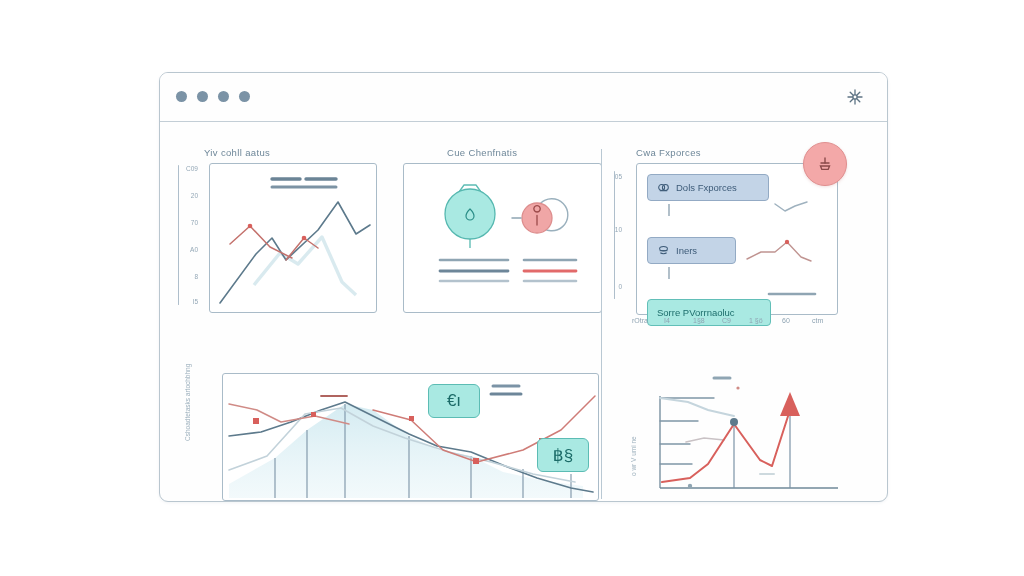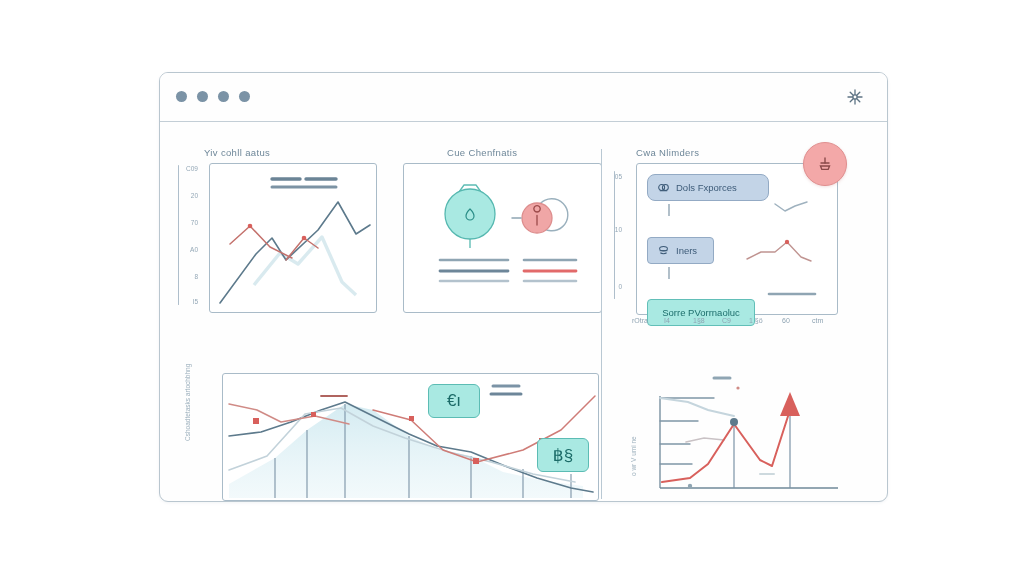--- a/index.html
+++ b/index.html
@@ -167,21 +167,21 @@
           <line x1="36" y1="117" x2="104" y2="117" stroke="#b3c2cd" stroke-width="2.6"></line>
           <line x1="120" y1="96" x2="172" y2="96" stroke="#8fa5b3" stroke-width="2.6"></line>
           <line x1="120" y1="107" x2="172" y2="107" stroke="#e26a6a" stroke-width="2.8"></line>
           <line x1="120" y1="117" x2="172" y2="117" stroke="#b3c2cd" stroke-width="2.6"></line>
         </g>
       </svg>
     </div>
 
     <div class="vdivider" style="left:441px;top:28px;height:350px;"></div>
 
-    <div class="panel-title" style="left:476px;top:26px;">Cwa Nlimders</div>
+    <div class="panel-title" style="left:476px;top:26px;">Cwa Fxporces</div>
 
     <div class="vaxis" style="left:454px;top:50px;height:128px;"></div>
     <div class="vlabels" style="left:440px;top:50px;width:22px;height:128px;">
       <span style="top:2px;">05</span>
       <span style="top:55px;">10</span>
       <span style="top:112px;">0</span>
     </div>
 
     <div class="chartbox" style="left:476px;top:42px;width:200px;height:150px;">
       <svg width="200" height="150" viewBox="0 0 200 150">
@@ -189,43 +189,43 @@
         <path d="M110,95 L124,88 L138,88 L150,78 L164,93 L174,97" fill="none" stroke="#c09491" stroke-width="1.4" stroke-linejoin="round" stroke-linecap="round"></path>
         <circle cx="150" cy="78" r="2.2" fill="#d8605c"></circle>
         <line x1="132" y1="130" x2="178" y2="130" stroke="#8fa5b3" stroke-width="2.6" stroke-linecap="round"></line>
         <g stroke="#7e95a6" stroke-width="1.2">
           <line x1="32" y1="40" x2="32" y2="52"></line>
           <line x1="32" y1="103" x2="32" y2="115"></line>
         </g>
       </svg>
     </div>
 
-    <div class="chip blue" style="left:487px;top:53px;width:122px;border-radius:8px;">
+    <div class="chip blue" style="left:487px;top:53px;width:122px;">
       <span class="chip-icon">
         <svg viewBox="0 0 14 14" fill="none" stroke="#3d5b78" stroke-width="1.1">
           <circle cx="5" cy="7" r="3.2"></circle>
             <circle cx="9" cy="7" r="3.2"></circle>
             <path d="M3 10.5 h8"></path>
         </svg>
       </span>
       <span>Dols Fxporces</span>
     </div>
 
-    <div class="chip blue" style="left:487px;top:116px;width:67px;">
+    <div class="chip blue" style="left:487px;top:116px;width:89px;">
       <span class="chip-icon">
         <svg viewBox="0 0 14 14" fill="none" stroke="#3d5b78" stroke-width="1.1">
           <ellipse cx="7" cy="5" rx="4.2" ry="2.4"></ellipse>
             <path d="M2.8 7.2 h8.4"></path>
             <path d="M3.6 9.4 a4.2 2.4 0 0 0 6.8 0"></path>
         </svg>
       </span>
       <span>Iners</span>
     </div>
 
-    <div class="chip mint" style="left:487px;top:178px;width:108px;justify-content:center;">
+    <div class="chip mint" style="left:487px;top:178px;width:124px;">
       <span>Sorre PVorrnaoluc</span>
     </div>
 
     <div class="badge" style="left:643px;top:21px;">
       <svg viewBox="0 0 20 20" fill="none" stroke="currentColor" stroke-width="1.4" stroke-linecap="round">
         <path d="M10 4 L10 9"></path>
         <path d="M5.5 12 L14.5 12 L13.2 15.4 L6.8 15.4 Z"></path>
         <path d="M6 9 h8"></path>
       </svg>
     </div>

